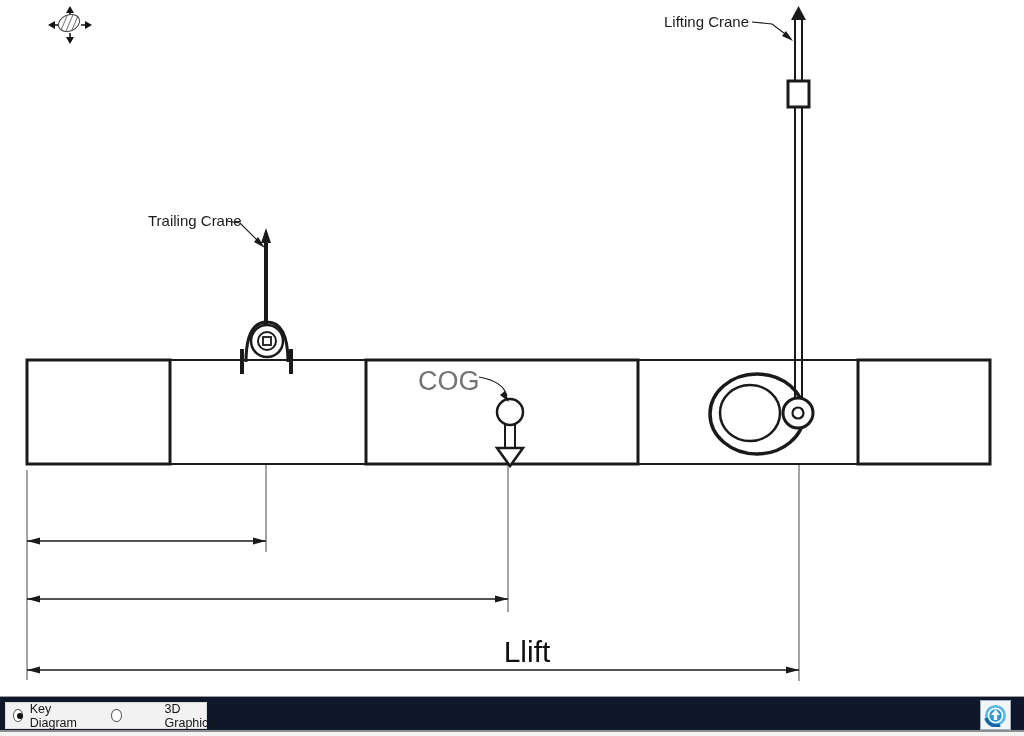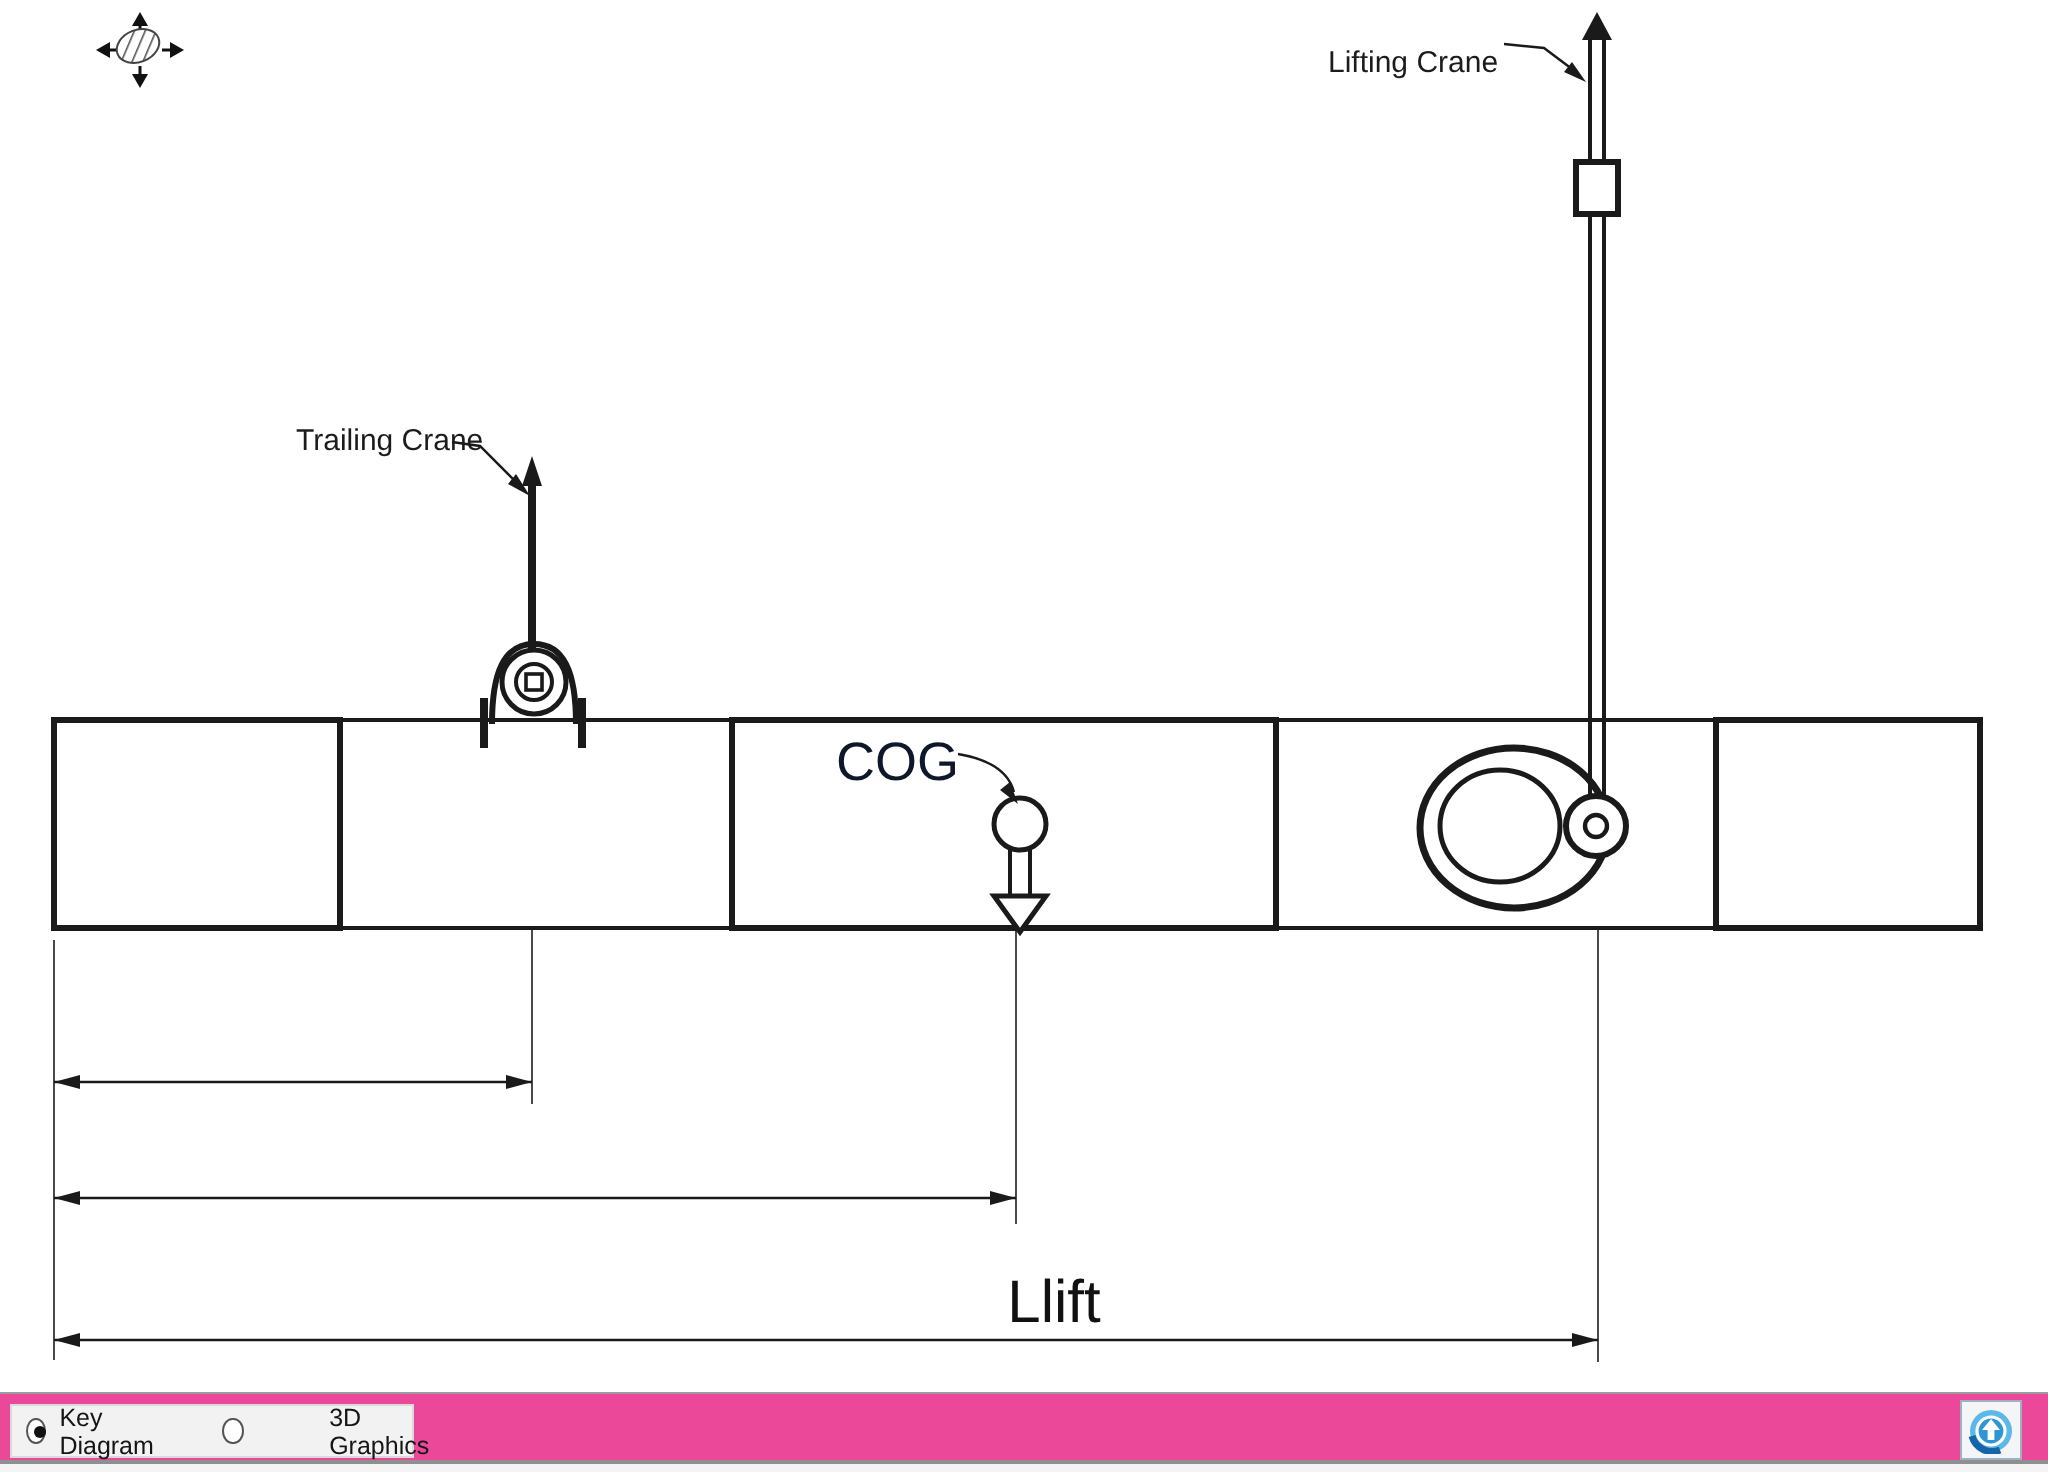--- a/index.html
+++ b/index.html
@@ -2,25 +2,25 @@
 <html><head>
 <meta charset="utf-8">
 <style>
   html,body{margin:0;padding:0;background:#fff;}
   .canvas{position:relative;width:1024px;height:736px;background:#ffffff;overflow:hidden;
           font-family:"Liberation Sans", sans-serif;}
   .abs{position:absolute;}
   .cad-label{color:#1c1c1c;white-space:nowrap;}
   .small-label{font-size:15px;color:#1c1c1c;}
   .dim-label{font-size:30px;color:#111;text-align:center;width:110px;}
-  .cog-label{font-size:27px;color:#0f172a;}
+  .cog-label{font-size:27px;color:#737373;}
   svg{display:block;}
   
   .statusbar{position:absolute;left:0;bottom:0;width:1024px;height:40px;
-             background:#ec4899;border-top:1px solid #9c9c9c;box-sizing:border-box;margin-top:32px;}
+             background:#0f172a;border-top:1px solid #9c9c9c;box-sizing:border-box;margin-top:32px;}
   .statusbar .bottom-groove{position:absolute;left:0;bottom:4px;width:100%;height:2px;background:#8f8f8f;}
   .statusbar .bottom-light{position:absolute;left:0;bottom:0;width:100%;height:4px;background:#f4f4f4;}
   .radio-panel{position:absolute;left:5px;top:5px;width:202px;height:27px;background:#f2f2f2;
                border:1px solid #dadada;box-sizing:border-box;display:flex;align-items:center;}
   .radio-item{display:flex;align-items:center;gap:7px;cursor:default;}
   .radio-item .rlabel{font-size:12.5px;color:#151515;}
   .radio-circle{width:13px;height:13px;border-radius:50%;border:1px solid #555;background:#fff;
                 box-sizing:border-box;position:relative;}
   .radio-circle.selected::after{content:"";position:absolute;left:2.5px;top:2.5px;width:6px;height:6px;
                 border-radius:50%;background:#111;}
@@ -118,21 +118,21 @@
       <polygon points="27,599 40,595.5 40,602.5" fill="#1a1a1a" stroke="none"></polygon>
       <polygon points="508,599 495,595.5 495,602.5" fill="#1a1a1a" stroke="none"></polygon>
       <line x1="27" y1="670" x2="799" y2="670"></line>
       <polygon points="27,670 40,666.5 40,673.5" fill="#1a1a1a" stroke="none"></polygon>
       <polygon points="799,670 786,666.5 786,673.5" fill="#1a1a1a" stroke="none"></polygon>
     </g>
   </svg>
 
   <div class="abs cad-label small-label" style="left:128px;top:212px;margin-left:20px;">Trailing Crane</div>
 
-  <div class="abs cad-label small-label" style="left:664px;top:23px;">Lifting Crane</div>
+  <div class="abs cad-label small-label" style="left:664px;top:13px;">Lifting Crane</div>
 
   <div class="abs cad-label cog-label" style="left:418px;top:366px;">COG</div>
 
 
 
   <div class="abs cad-label dim-label" style="left:472px;top:635px;">Llift</div>
 
   <div class="statusbar">
     <div class="bottom-groove"></div>
     <div class="bottom-light"></div>

